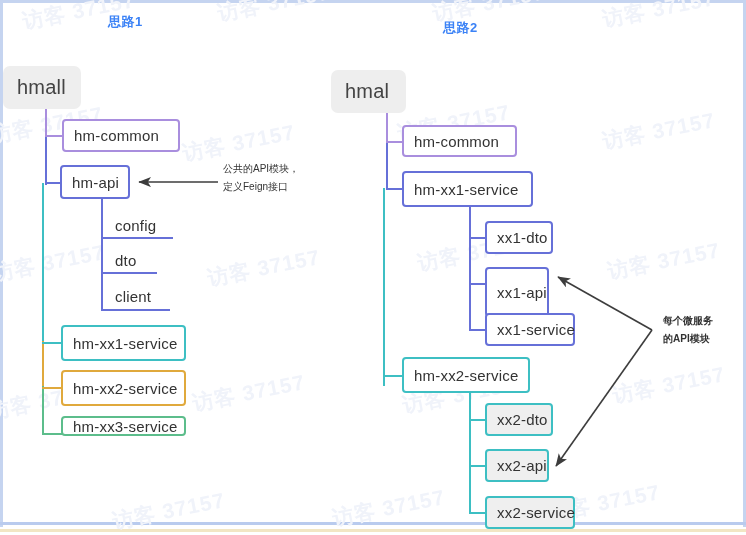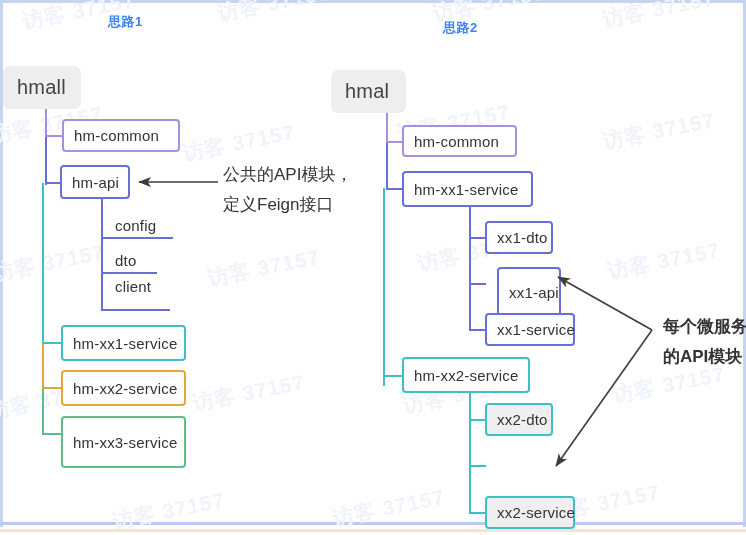--- a/index.html
+++ b/index.html
@@ -79,21 +79,21 @@
     font-size:15px;
   }
 
   
   .vline{position:absolute;width:2px;}
   .hline{position:absolute;height:2px;}
 
   
   .annot{
     position:absolute;
-    font-size:17px;
+    font-size:10px;
     color:#333;
     line-height:1.75;
     white-space:nowrap;
   }
   .annot div{display:block;}
 
   svg.arrows{position:absolute;left:0;top:0;width:746px;height:535px;pointer-events:none;}
 </style>
 </head>
 <body>
@@ -148,24 +148,24 @@
 
   <div class="vline" style="left:101px;top:199px;height:112px;background:#6670d8;"></div>
   <div class="hline" style="left:101px;top:237px;width:72px;background:#6670d8;"></div>
   <div class="hline" style="left:101px;top:272px;width:56px;background:#6670d8;"></div>
   <div class="hline" style="left:101px;top:309px;width:69px;background:#6670d8;"></div>
 
   <div class="node boxed" style="left:62px;top:119px;width:118px;height:33px;border-color:#a98ede;">hm-common</div>
   <div class="node plain" style="left:103px;top:212px;width:72px;height:27px;">config</div>
   <div class="node boxed" style="left:60px;top:165px;width:70px;height:34px;border-color:#6670d8;">hm-api</div>
   <div class="node plain" style="left:103px;top:247px;width:55px;height:27px;">dto</div>
-  <div class="node plain" style="left:103px;top:273px;width:70px;height:27px;">client</div>
+  <div class="node plain" style="left:103px;top:283px;width:70px;height:27px;">client</div>
   <div class="node boxed" style="left:61px;top:325px;width:125px;height:36px;border-color:#3dbfc3;">hm-xx1-service</div>
   <div class="node boxed" style="left:61px;top:370px;width:125px;height:36px;border-color:#e0a93c;">hm-xx2-service</div>
-  <div class="node boxed" style="left:61px;top:416px;width:125px;height:52px;border-color:#5cbd8b;">hm-xx3-service</div>
+  <div class="node boxed" style="left:61px;top:416px;width:125px;height:20px;border-color:#5cbd8b;">hm-xx3-service</div>
 
   <div class="annot" style="left:223px;top:160px;">
     <div>公共的API模块，</div>
     <div>定义Feign接口</div>
   </div>
 
   <div class="title" style="left:443px;top:19px;">思路2</div>
 
   <div class="node root" style="left:331px;top:70px;width:75px;height:43px;">hmal</div>
 
@@ -183,24 +183,25 @@
   <div class="hline" style="left:469px;top:329px;width:17px;background:#6670d8;"></div>
 
   <div class="vline" style="left:469px;top:393px;height:120px;background:#3dbfc3;"></div>
   <div class="hline" style="left:469px;top:419px;width:17px;background:#3dbfc3;"></div>
   <div class="hline" style="left:469px;top:465px;width:17px;background:#3dbfc3;"></div>
   <div class="hline" style="left:469px;top:512px;width:17px;background:#3dbfc3;"></div>
 
   <div class="node boxed" style="left:402px;top:125px;width:115px;height:32px;border-color:#a98ede;">hm-common</div>
   <div class="node boxed" style="left:402px;top:171px;width:131px;height:36px;border-color:#6670d8;">hm-xx1-service</div>
   <div class="node boxed" style="left:485px;top:221px;width:68px;height:33px;border-color:#6670d8;">xx1-dto</div>
-  <div class="node boxed" style="left:497px;top:267px;width:64px;height:50px;border-color:#6670d8;">xx1-api</div>
+  <div class="node boxed" style="left:485px;top:267px;width:64px;height:50px;border-color:#6670d8;">xx1-api</div>
   <div class="node boxed" style="left:485px;top:313px;width:90px;height:33px;border-color:#6670d8;">xx1-service</div>
   <div class="node boxed" style="left:402px;top:357px;width:128px;height:36px;border-color:#3dbfc3;">hm-xx2-service</div>
   <div class="node boxed filled" style="left:485px;top:403px;width:68px;height:33px;border-color:#3dbfc3;">xx2-dto</div>
+  <div class="node boxed filled" style="left:485px;top:449px;width:64px;height:33px;border-color:#3dbfc3;">xx2-api</div>
   <div class="node boxed filled" style="left:485px;top:496px;width:90px;height:33px;border-color:#3dbfc3;">xx2-service</div>
 
   <div class="annot" style="left:663px;top:312px;font-weight:bold;">
     <div>每个微服务</div>
     <div>的API模块</div>
   </div>
 
   <svg class="arrows" viewBox="0 0 746 535">
     <defs>
       <marker id="ah" markerWidth="9" markerHeight="9" refX="7.5" refY="3.2" orient="auto" markerUnits="strokeWidth">

